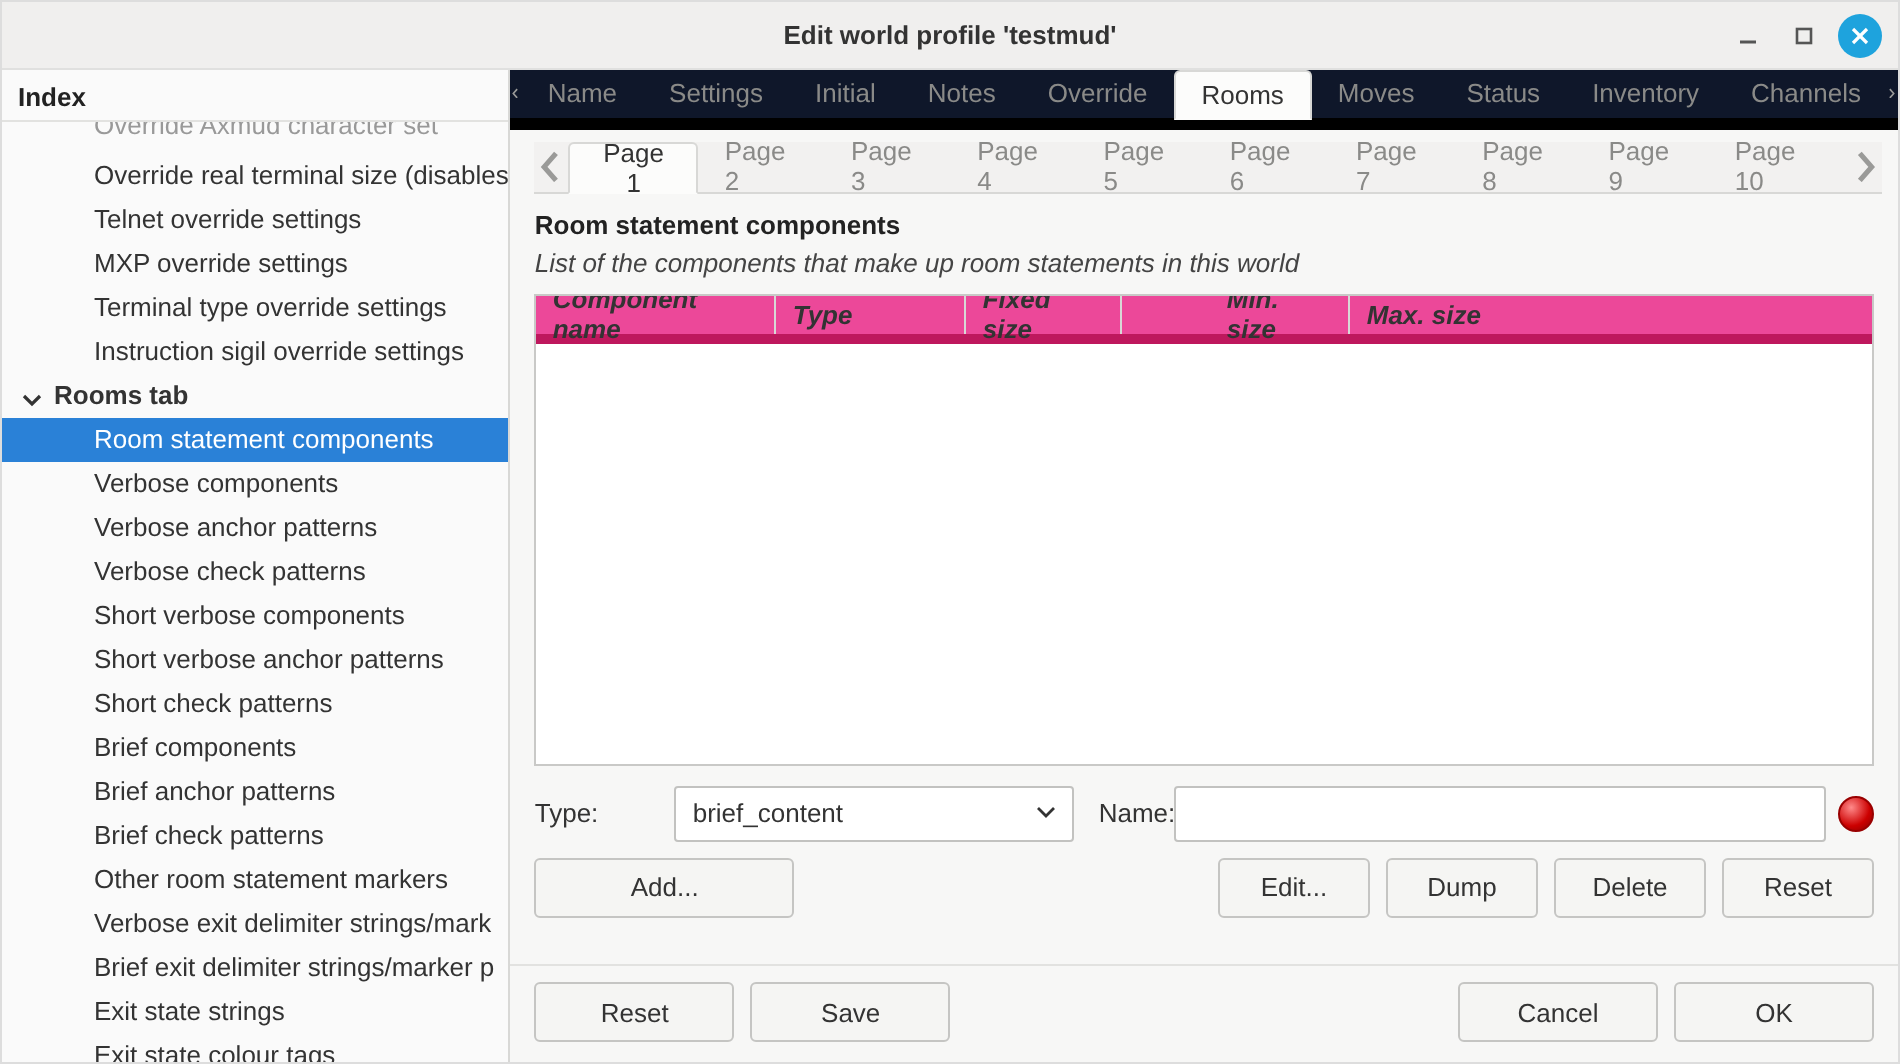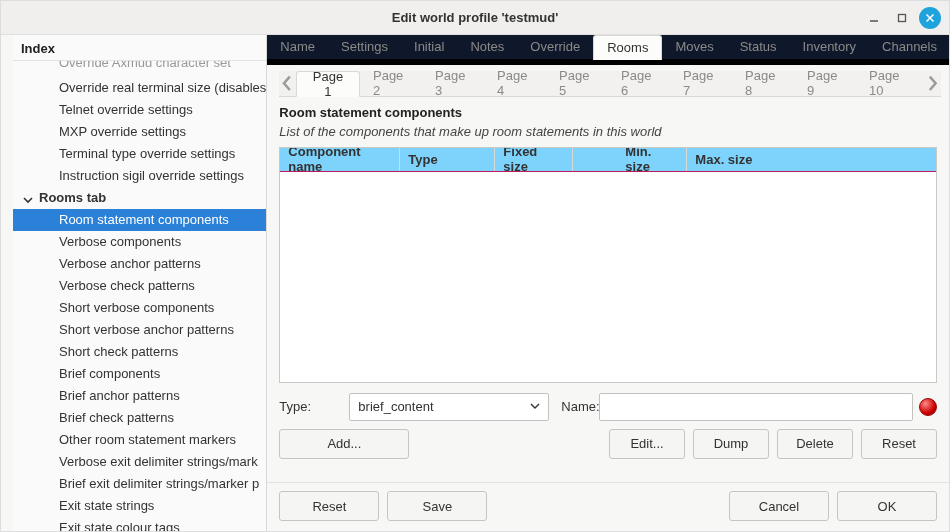--- a/index.html
+++ b/index.html
@@ -7,21 +7,21 @@
   .window { width:950px; height:532px; background:#f7f7f6; display:flex; flex-direction:column; border:1px solid #ddd; }
   
   .titlebar { height:34px; display:flex; align-items:center; justify-content:center; position:relative; background:#f0efee; border-bottom:1px solid #e0e0df; }
   .titlebar .title { font-weight:600; font-size:13px; color:#333; }
   .titlebar .controls { position:absolute; right:8px; top:6px; display:flex; gap:6px; align-items:center; }
   .ctl { width:22px; height:22px; border-radius:50%; display:flex; align-items:center; justify-content:center; font-size:12px; color:#555; background:transparent; cursor:pointer; }
   .ctl.close { background:#1ea3dd; color:#fff; }
   .ctl.close svg { width:10px; height:10px; }
   .ctl.min svg, .ctl.max svg { width:10px; height:10px; }
   
-  .body { flex:1 1 auto; display:flex; min-height:0;padding-left:12px; }
+  .body { flex:1 1 auto; display:flex; min-height:0; }
   
   .sidebar { width:256px; border-right:1px solid #d8d8d6; background:#fafafa; display:flex; flex-direction:column; }
   .sidebar-header { padding:6px 8px 4px 8px; font-weight:700; color:#222; font-size:13px; }
   .tree { flex:1 1 auto; overflow:hidden; position:relative; border-top:1px solid #e2e2e0; }
   .tree-inner { padding-top:0; }
   .tree-row { height:22px; display:flex; align-items:center; padding-left:16px; font-size:13px; color:#333; white-space:nowrap; overflow:hidden; cursor:pointer; }
   .tree-row.indent1 { padding-left:46px; }
   .tree-row.group { font-weight:700; padding-left:26px; position:relative; }
   .tree-row.group .expander { position:absolute; left:10px; top:6px; }
   .tree-row.selected { background:#2a81d7; color:#fff; }
@@ -41,21 +41,21 @@
   .subtabstrip .tabs { flex:1 1 auto; display:flex; align-items:stretch; }
   .subtab { padding:0 13px; display:flex; align-items:center; color:#8a8a88; font-size:13px; cursor:pointer; }
   .subtab.active { color:#333; background:#fcfcfb; border:1px solid #d8d8d6; border-bottom:1px solid #fcfcfb; border-radius:3px 3px 0 0; margin-bottom:-1px;text-align:center; }
   .subtabstrip .scrollbtn { width:18px; display:flex; align-items:center; justify-content:center; color:#9a9a98; cursor:pointer; }
   
   .page { padding:6px 12px 0 12px; flex:1 1 auto; display:flex; flex-direction:column; min-height:0; }
   .heading { font-weight:700; color:#222; font-size:13px; padding:2px 0 0 0; }
   .subheading { font-style:italic; color:#444; font-size:13px; padding:4px 0 8px 0; }
   
   .table-wrap { border:1px solid #c9c9c7; background:#fff; flex:0 0 236px; display:flex; flex-direction:column; overflow:hidden; }
-  .table-head { display:flex; background:#7dd3fc; border-bottom:1px solid #be185d; height:24px; }
+  .table-head { display:flex; background:#ec4899; border-bottom:5px solid #be185d; height:24px;font-style:italic; }
   .th { display:flex; align-items:center; padding:0 8px; font-weight:700; color:#333; font-size:13px; border-right:1px solid #d8d8d6; }
   .th:last-child { border-right:none; flex:1 1 auto; }
   .th.c1 { width:120px; }
   .th.c2 { width:95px; }
   .th.c3 { width:78px; }
   .th.c4 { width:70px;margin-left:44px; }
   .table-body { flex:1 1 auto; background:#fff; }
   
   .form-row { display:flex; align-items:center; padding:10px 0 6px 0; }
   .form-label { font-size:13px; color:#333; padding-right:4px; }

